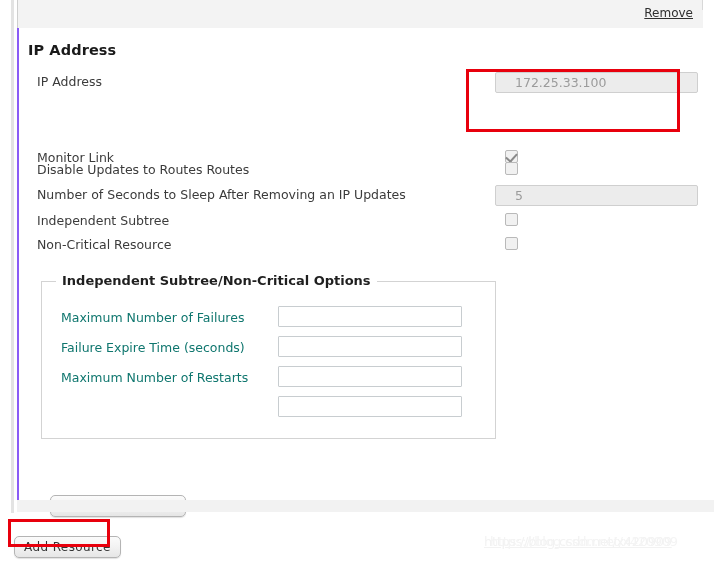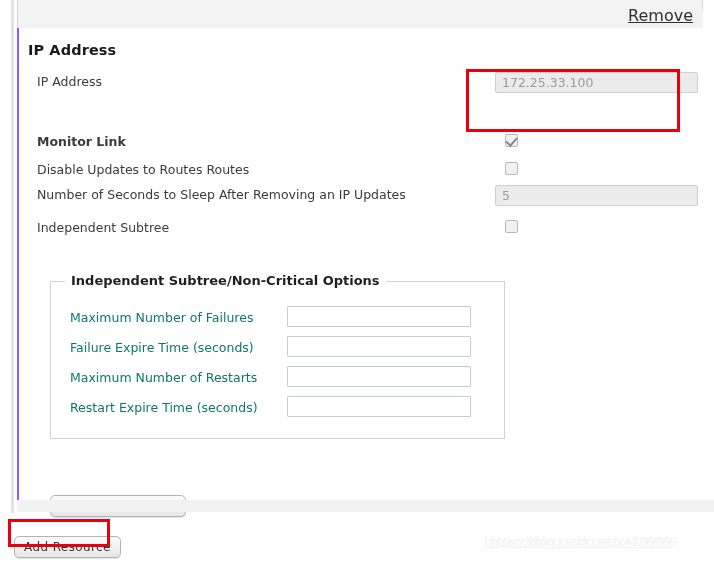--- a/index.html
+++ b/index.html
@@ -37,21 +37,21 @@
     width: 686px;
     height: 28px;
     background: #f3f3f3;
     border-left: 1px solid #cfcfcf;
     box-sizing: border-box;
   }
   #remove-link {
     position: absolute;
     right: 10px;
     top: 6px;
-    font-size: 16px;
+    font-size: 12px;
     color: #2f2f2f;
     text-decoration: underline;
     cursor: pointer;
   }
   
   #header-tick {
     position: absolute;
     right: 0px;
     top: 0px;
     width: 1px;
@@ -102,21 +102,21 @@
     top: 0px;
     width: 203px;
     height: 21px;
     box-sizing: border-box;
     background: #ececec;
     border: 1px solid #cfcfcf;
     border-radius: 2px;
     font-family: "DejaVu Sans", "Liberation Sans", sans-serif;
     font-size: 12.5px;
     color: #9b9b9b;
-    padding: 0 6px;
+    padding: 0 19px;
     outline: none;
   }
   .text-input::placeholder { color: #9b9b9b; opacity: 1; }
 
   .cb-box {
     position: absolute;
     left: 477px;
     top: 2px;
     width: 13px;
     height: 13px;
@@ -141,21 +141,20 @@
   
   #opts-fieldset {
     position: absolute;
     left: 22px;
     top: 253px;
     width: 455px;
     height: 158px;
     box-sizing: border-box;
     border: 1px solid #d3d3d3;
     background: #ffffff;
-    margin-left: 9px;
   }
   #opts-legend {
     position: absolute;
     left: 14px;
     top: -9px;
     background: #ffffff;
     padding: 0 6px;
     font-size: 13px;
     font-weight: bold;
     color: #1f1f1f;
@@ -283,61 +282,64 @@
   <div id="resource-body">
 
     <div id="section-title">IP Address</div>
 
     <div class="form-row" style="top:44px;">
       <div class="row-label">IP Address</div>
       <input class="text-input" type="text" placeholder="172.25.33.100" style="">
     </div>
 
 
-    <div class="form-row" style="top:104px;font-weight:bold;">
+    <div class="form-row" style="top:120px;">
       <div class="row-label">Monitor Link</div>
       <div class="cb-box checked"></div>
     </div>
 
     <div class="form-row" style="top:132px;">
       <div class="row-label">Disable Updates to Routes Routes</div>
       <div class="cb-box"></div>
     </div>
 
     <div class="form-row" style="top:157px;">
       <div class="row-label">Number of Seconds to Sleep After Removing an IP Updates</div>
       <input class="text-input" type="text" placeholder="5" style="">
     </div>
 
-    <div class="form-row" style="top:183px;margin-top:7px;">
+    <div class="form-row" style="top:183px;">
       <div class="row-label">Independent Subtree</div>
       <div class="cb-box"></div>
     </div>
 
+    <div class="form-row" style="top:207px;">
+      <div class="row-label">Non-Critical Resource</div>
+      <div class="cb-box"></div>
+    </div>
 
     <div id="opts-fieldset">
       <div id="opts-legend">Independent Subtree/Non-Critical Options</div>
 
       <div class="fs-row" style="top:24px;">
         <div class="fs-label">Maximum Number of Failures</div>
         <input class="fs-input" type="text" style="">
       </div>
 
       <div class="fs-row" style="top:54px;">
         <div class="fs-label">Failure Expire Time (seconds)</div>
         <input class="fs-input" type="text" style="">
       </div>
 
       <div class="fs-row" style="top:84px;">
         <div class="fs-label">Maximum Number of Restarts</div>
         <input class="fs-input" type="text" style="">
       </div>
 
       <div class="fs-row" style="top:114px;">
-        <div class="fs-label">Restart Expire Time (seconds)</div>
         <input class="fs-input" type="text" style="">
       </div>
     </div>
 
     <button class="btn" id="add-child-resource-button">Add Child Resource</button>
 
   </div>
 
   <div id="panel-footer"></div>
 </div>

